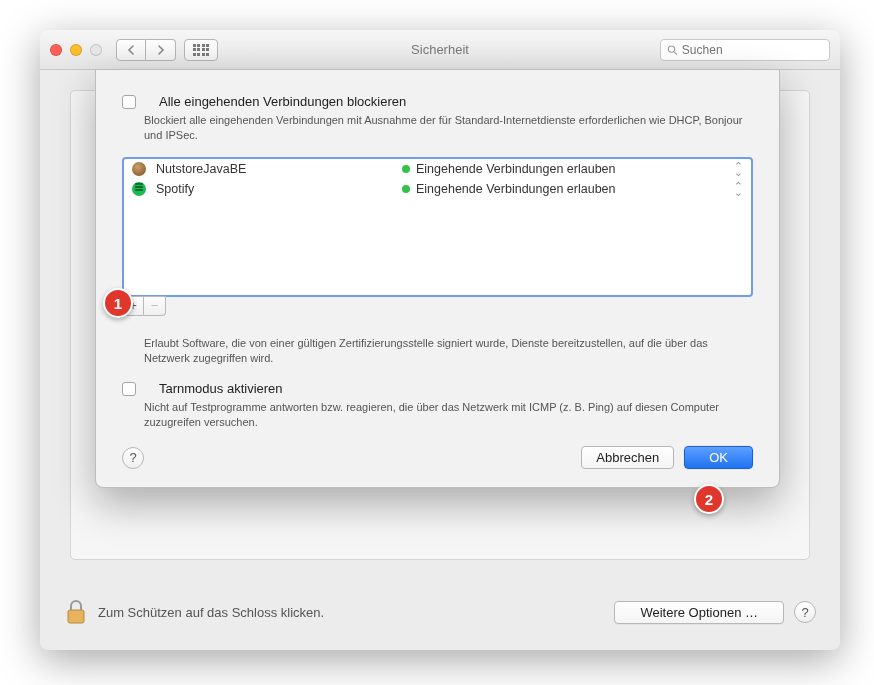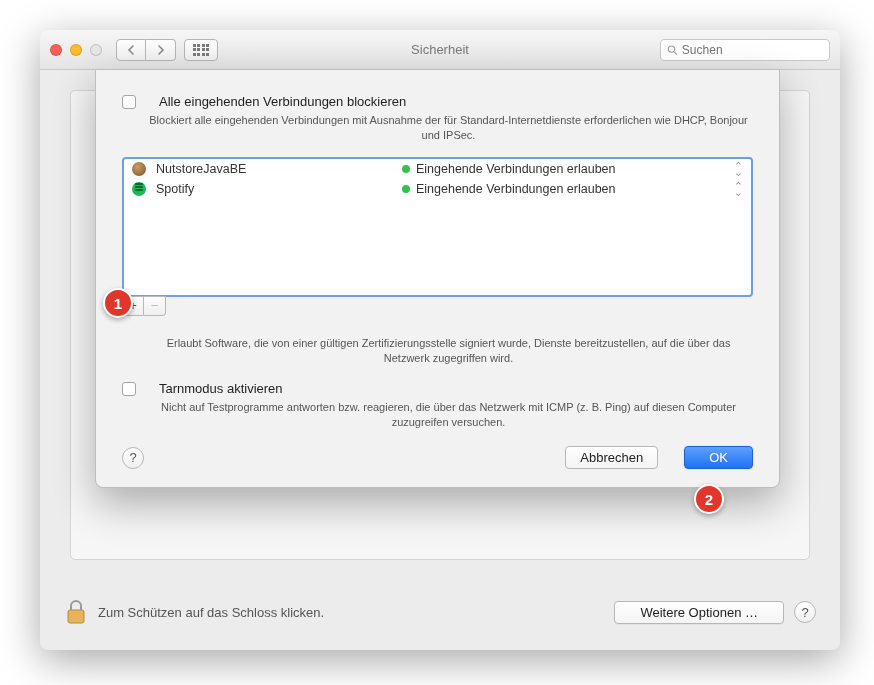--- a/index.html
+++ b/index.html
@@ -108,21 +108,21 @@
     .cb-row { display: flex; align-items: flex-start; gap: 23px; margin-bottom: 4px; }
     .cb {
       width: 14px; height: 14px; border-radius: 3px;
       border: 1px solid #a5a5a5; background: #fff;
       flex-shrink: 0; margin-top: 1px;
       display: flex; align-items: center; justify-content: center;
     }
     .cb.checked { background: #2a6ff5; border-color: #2a6ff5; }
     .cb.checked::after { content: "✓"; color: #fff; font-size: 11px; line-height: 1; font-weight: 700; }
     .cb-label { color: #222; font-size: 13px; }
-    .cb-desc { color: #555; font-size: 11px; margin: 3px 0 0 22px; line-height: 1.35; text-align: center; }
+    .cb-desc { color: #555; font-size: 11px; margin: 3px 0 0 22px; line-height: 1.35; }
     .apptable {
       margin-top: 14px;
       border: 2px solid #6f9ee8;
       border-radius: 4px;
       background: #fff;
       height: 140px;
       overflow: hidden;
     }
     .approw {
       display: flex; align-items: center;
@@ -156,21 +156,21 @@
     .sheet-footer .spacer { flex: 1; }
     .btn-primary {
       background: linear-gradient(#5ea0ff,#1f72f1);
       border: 1px solid #1a62d0; color: #fff;
       padding: 3px 24px; border-radius: 4px; font-size: 13px;
       box-shadow: 0 0 0 1px rgba(0,0,0,0.04);
     }
     .btn-secondary {
       background: linear-gradient(#ffffff,#f4f4f4);
       border: 1px solid #b7b7b7; border-radius: 4px;
-      padding: 3px 14px; font-size: 13px; color: #222; margin-right: 26px;
+      padding: 3px 14px; font-size: 13px; color: #222; margin-right: 10px;
     }
     .callout {
       position: absolute;
       width: 30px; height: 30px;
       border-radius: 50%;
       background: #e0362c;
       border: 2px solid #fff;
       color: #fff;
       display: flex; align-items: center; justify-content: center;
       font-weight: 600; font-size: 15px;

